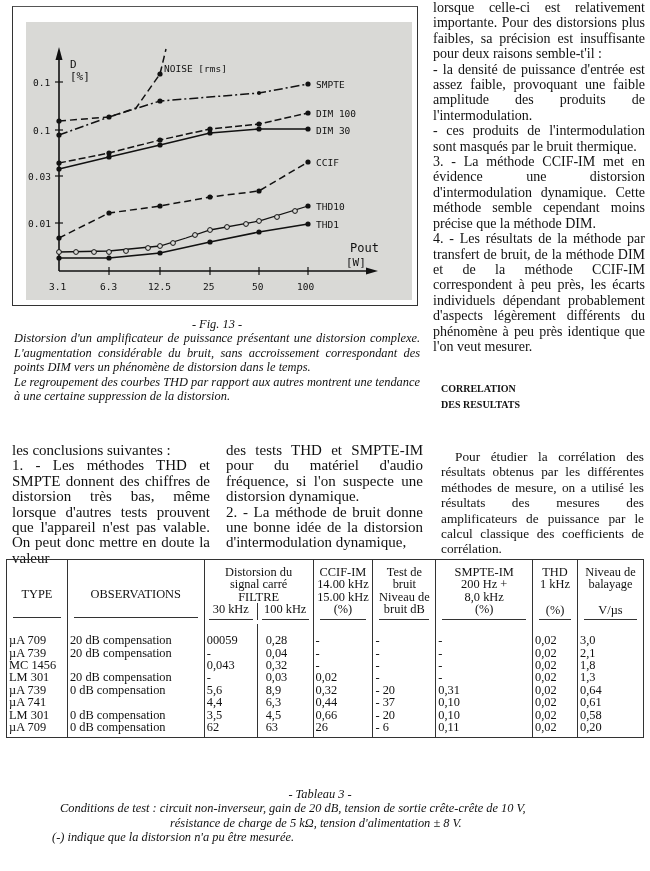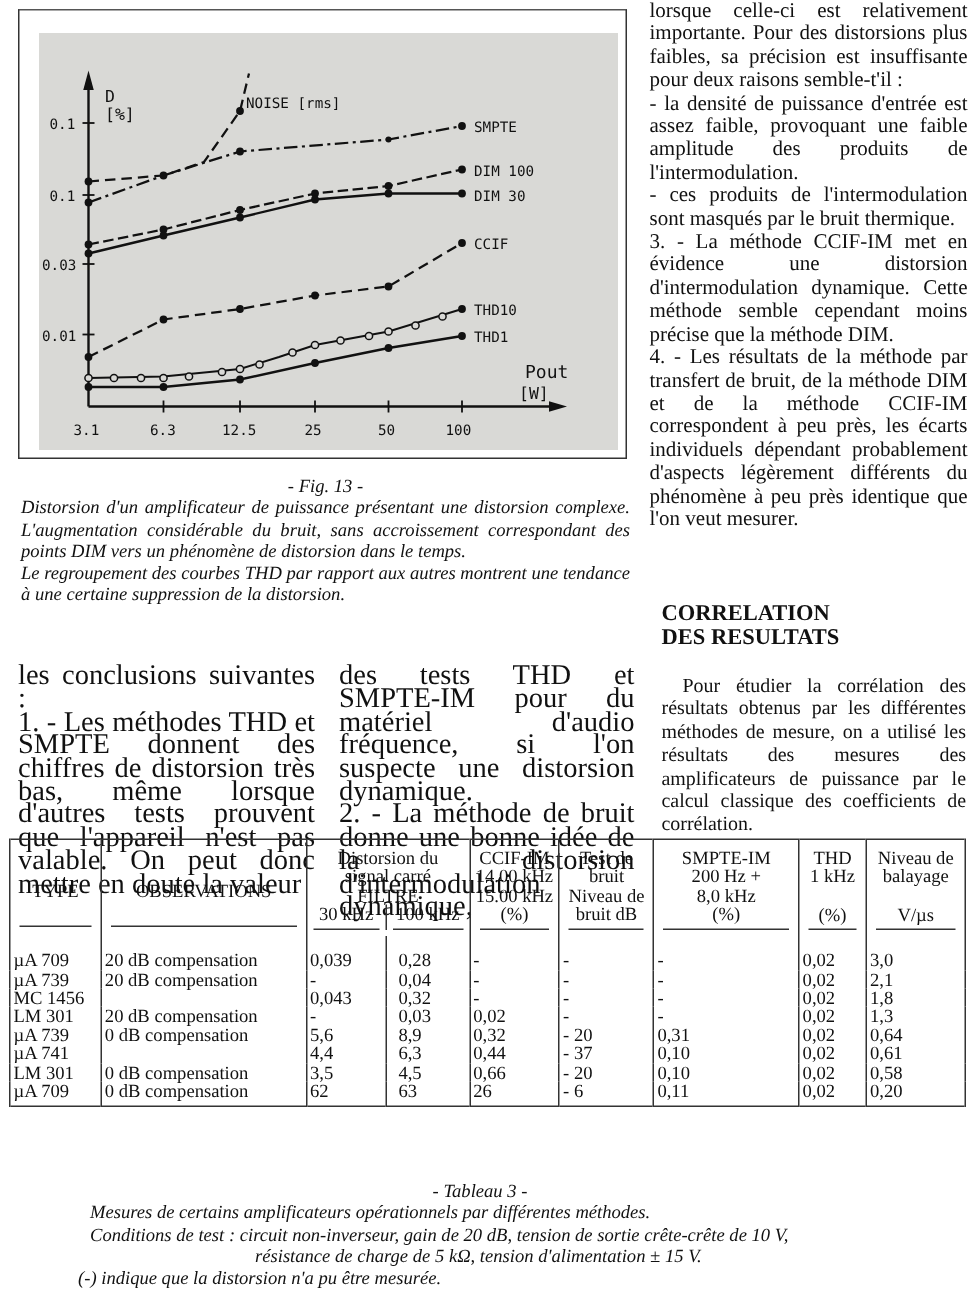--- a/index.html
+++ b/index.html
@@ -6,23 +6,23 @@
   body{width:650px;height:871px;position:relative;overflow:hidden;color:#111;font-family:"Liberation Serif","DejaVu Serif",serif;}
   .abs{position:absolute;}
   .frame{left:12px;top:6px;width:406px;height:300px;border:1.5px solid #333;border-top:1px solid #555;box-sizing:border-box;background:#fff;}
   .plot{left:26px;top:22px;width:386px;height:278px;background:#d9d9d6;}
   .plot svg{position:absolute;left:0;top:0;}
   .rcol{left:433px;top:0px;width:212px;font-size:14px;line-height:15.4px;text-align:justify;}
   .rcol p{margin:0;}
   .cap{left:14px;top:317px;width:406px;font-style:italic;font-size:12.4px;line-height:14.4px;}
   .cap .figt{text-align:center;}
   .cap p{margin:0;text-align:justify;}
-  .col{font-size:19px;line-height:15.4px;text-align:justify;}
+  .col{font-size:15px;line-height:15.4px;text-align:justify;}
   .col p{margin:0;}
-  .h2{left:441px;top:401px;width:200px;font-weight:bold;font-size:15px;line-height:16px;font-family:"Liberation Serif",serif;}
+  .h2{left:441px;top:381px;width:200px;font-weight:bold;font-size:10px;line-height:16px;font-family:"Liberation Serif",serif;}
   .corr{left:441px;top:449px;width:203px;font-size:13.3px;line-height:15.4px;text-align:justify;}
   .corr p{margin:0;text-indent:14px;}
   table.t3{position:absolute;left:6px;top:559px;width:638px;border-collapse:collapse;font-size:12.4px;line-height:12.4px;}
   table.t3 td,table.t3 th{border-left:1.5px solid #333;border-right:1.5px solid #333;padding:0 2px;vertical-align:top;font-weight:normal;}
   table.t3 thead th{text-align:center;padding-top:6px;padding-bottom:4px;}
   table.t3{border:1.5px solid #333;}
   .hdrline{display:block;border-top:1.5px solid #333;margin:3px 4px 0 4px;}
   .tb td{padding-top:0;padding-bottom:0;}
   .tb tr:first-child td{padding-top:10px;}
   .tb tr:last-child td{padding-bottom:4px;}
@@ -233,21 +233,21 @@
           <div>balayage</div>
         <div style="margin-top:13px">V/µs</div>
           <span class="hdrline"></span>
       </th>
     </tr>
   </thead>
   <tbody class="tb" id="tbody">
       <tr>
     <td class="c">µA 709</td>
     <td>20 dB compensation</td>
-    <td class="c">0,039</td>
+    <td class="c">00059</td>
     <td style="padding-left:8px;border-left:1.5px solid #333">0,28</td>
     <td class="c">-</td>
     <td class="c">-</td>
     <td class="c">-</td>
     <td class="c">0,02</td>
     <td class="c">3,0</td>
   </tr>
       <tr>
     <td class="c">µA 739</td>
     <td>20 dB compensation</td>
@@ -323,17 +323,16 @@
     <td class="c">- 6</td>
     <td class="c">0,11</td>
     <td class="c">0,02</td>
     <td class="c">0,20</td>
   </tr>
     </tbody>
 </table>
 
 <div class="abs tcap">
   <p style="text-align:center;padding-right:60px">- Tableau 3 -</p>
-  <p>Mesures de certains amplificateurs opérationnels par différentes méthodes.</p>
   <p>Conditions de test : circuit non-inverseur, gain de 20 dB, tension de sortie crête-crête de 10 V,</p>
-  <p style="padding-left:110px">résistance de charge de 5 kΩ, tension d'alimentation ± 15 V.</p>
+  <p style="padding-left:110px">résistance de charge de 5 kΩ, tension d'alimentation ± 8 V.</p>
   <p style="margin-left:-8px">(-) indique que la distorsion n'a pu être mesurée.</p>
 </div>
 
 </body></html>

